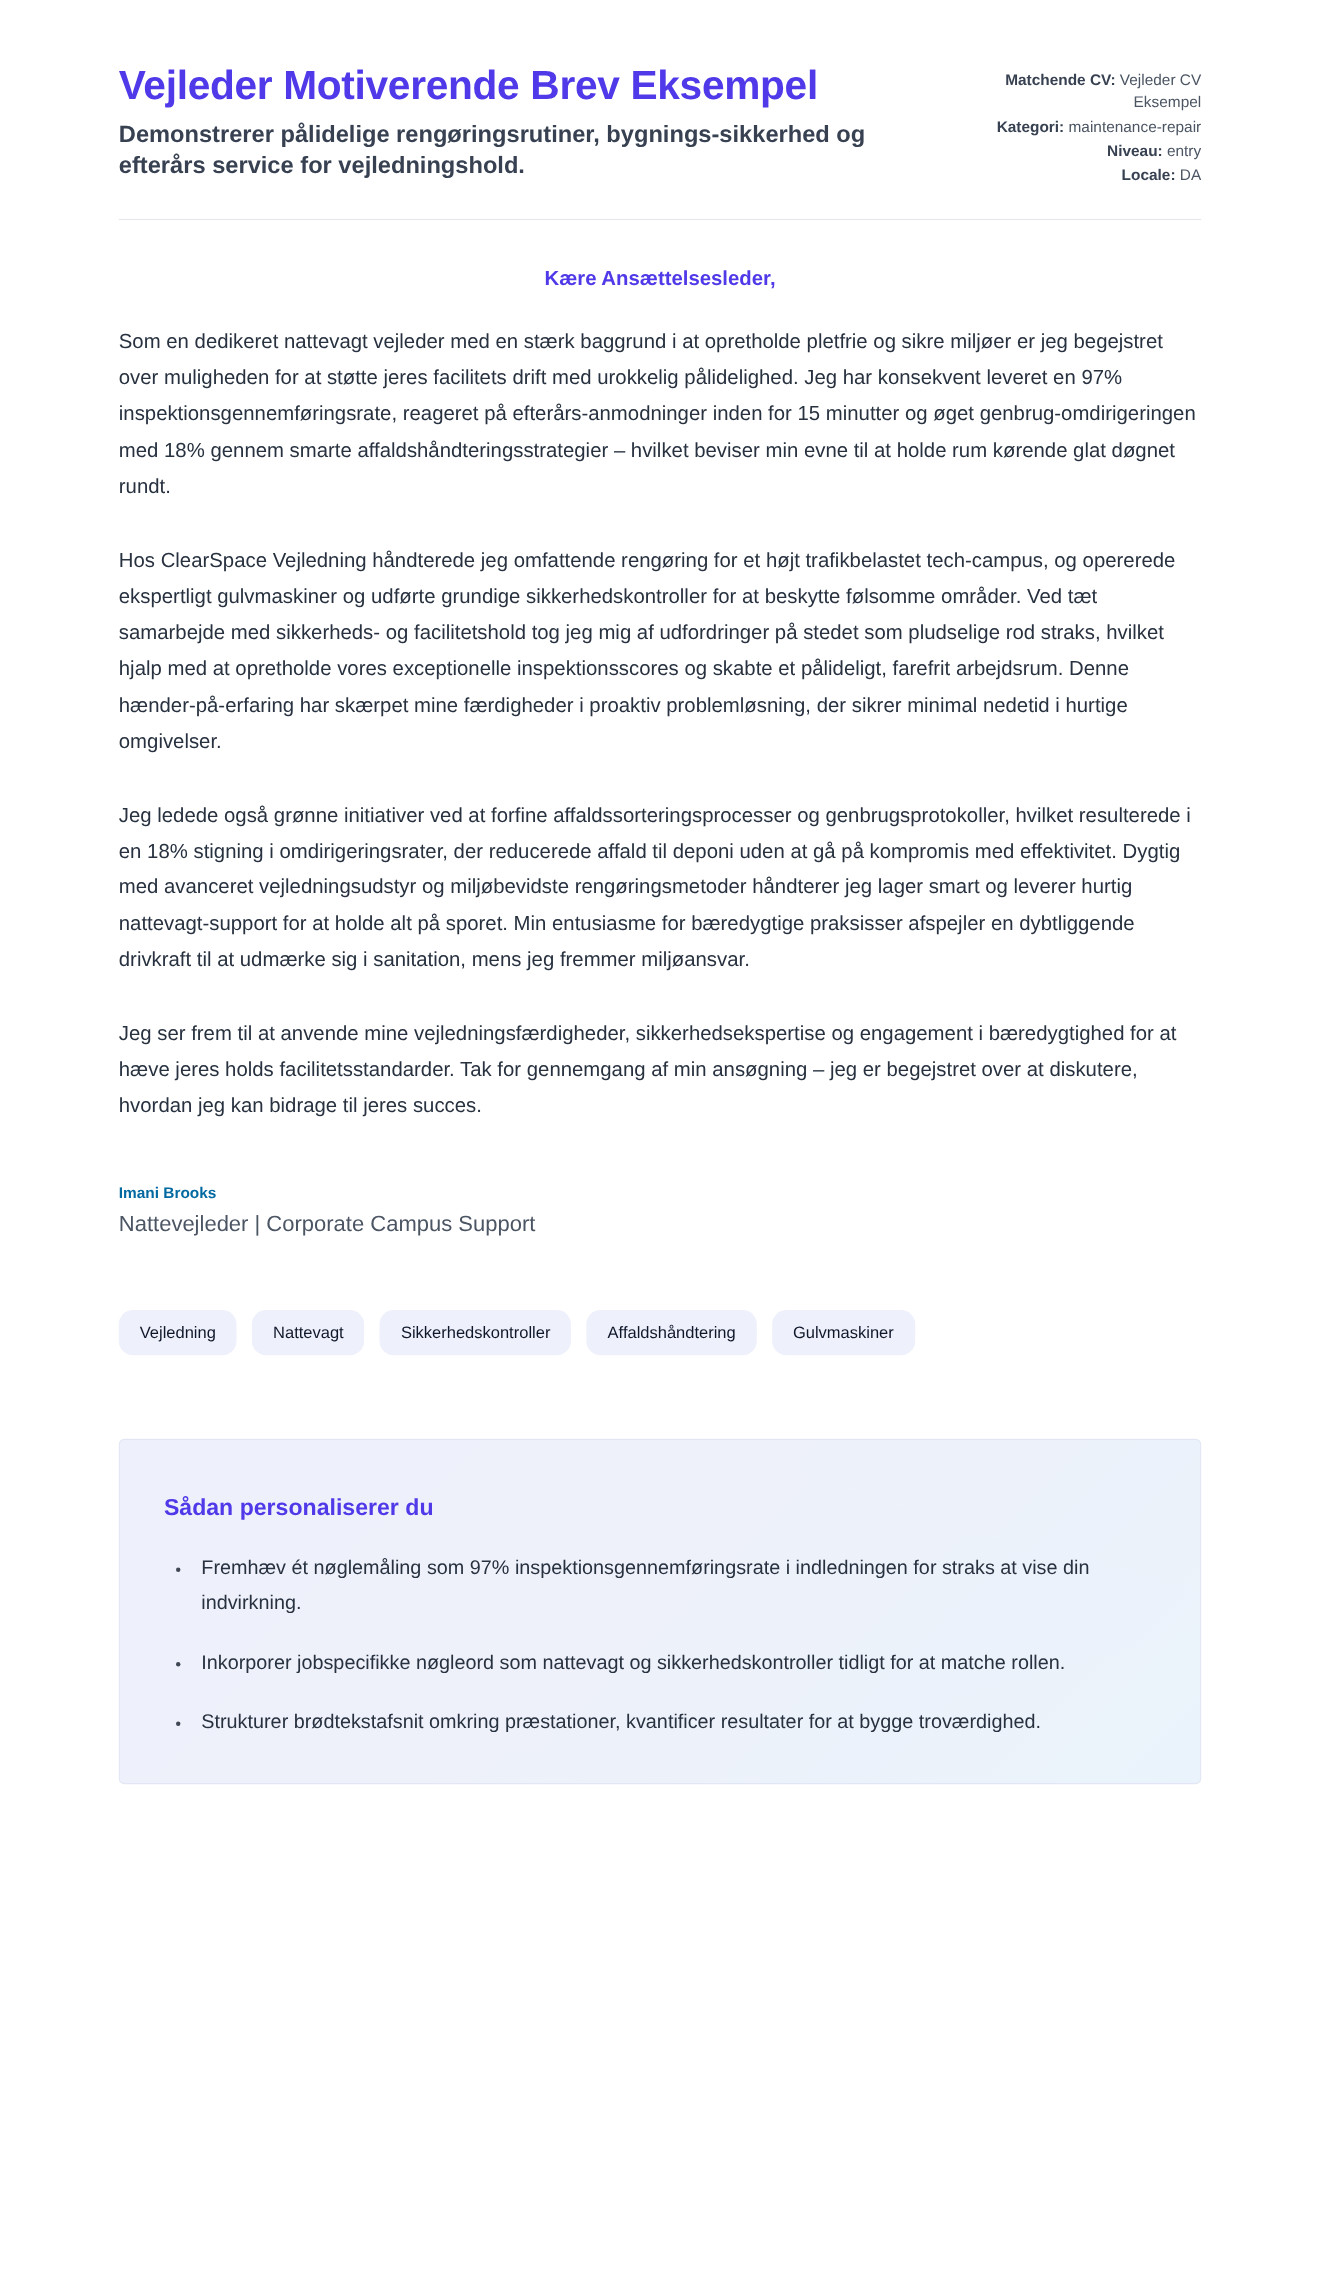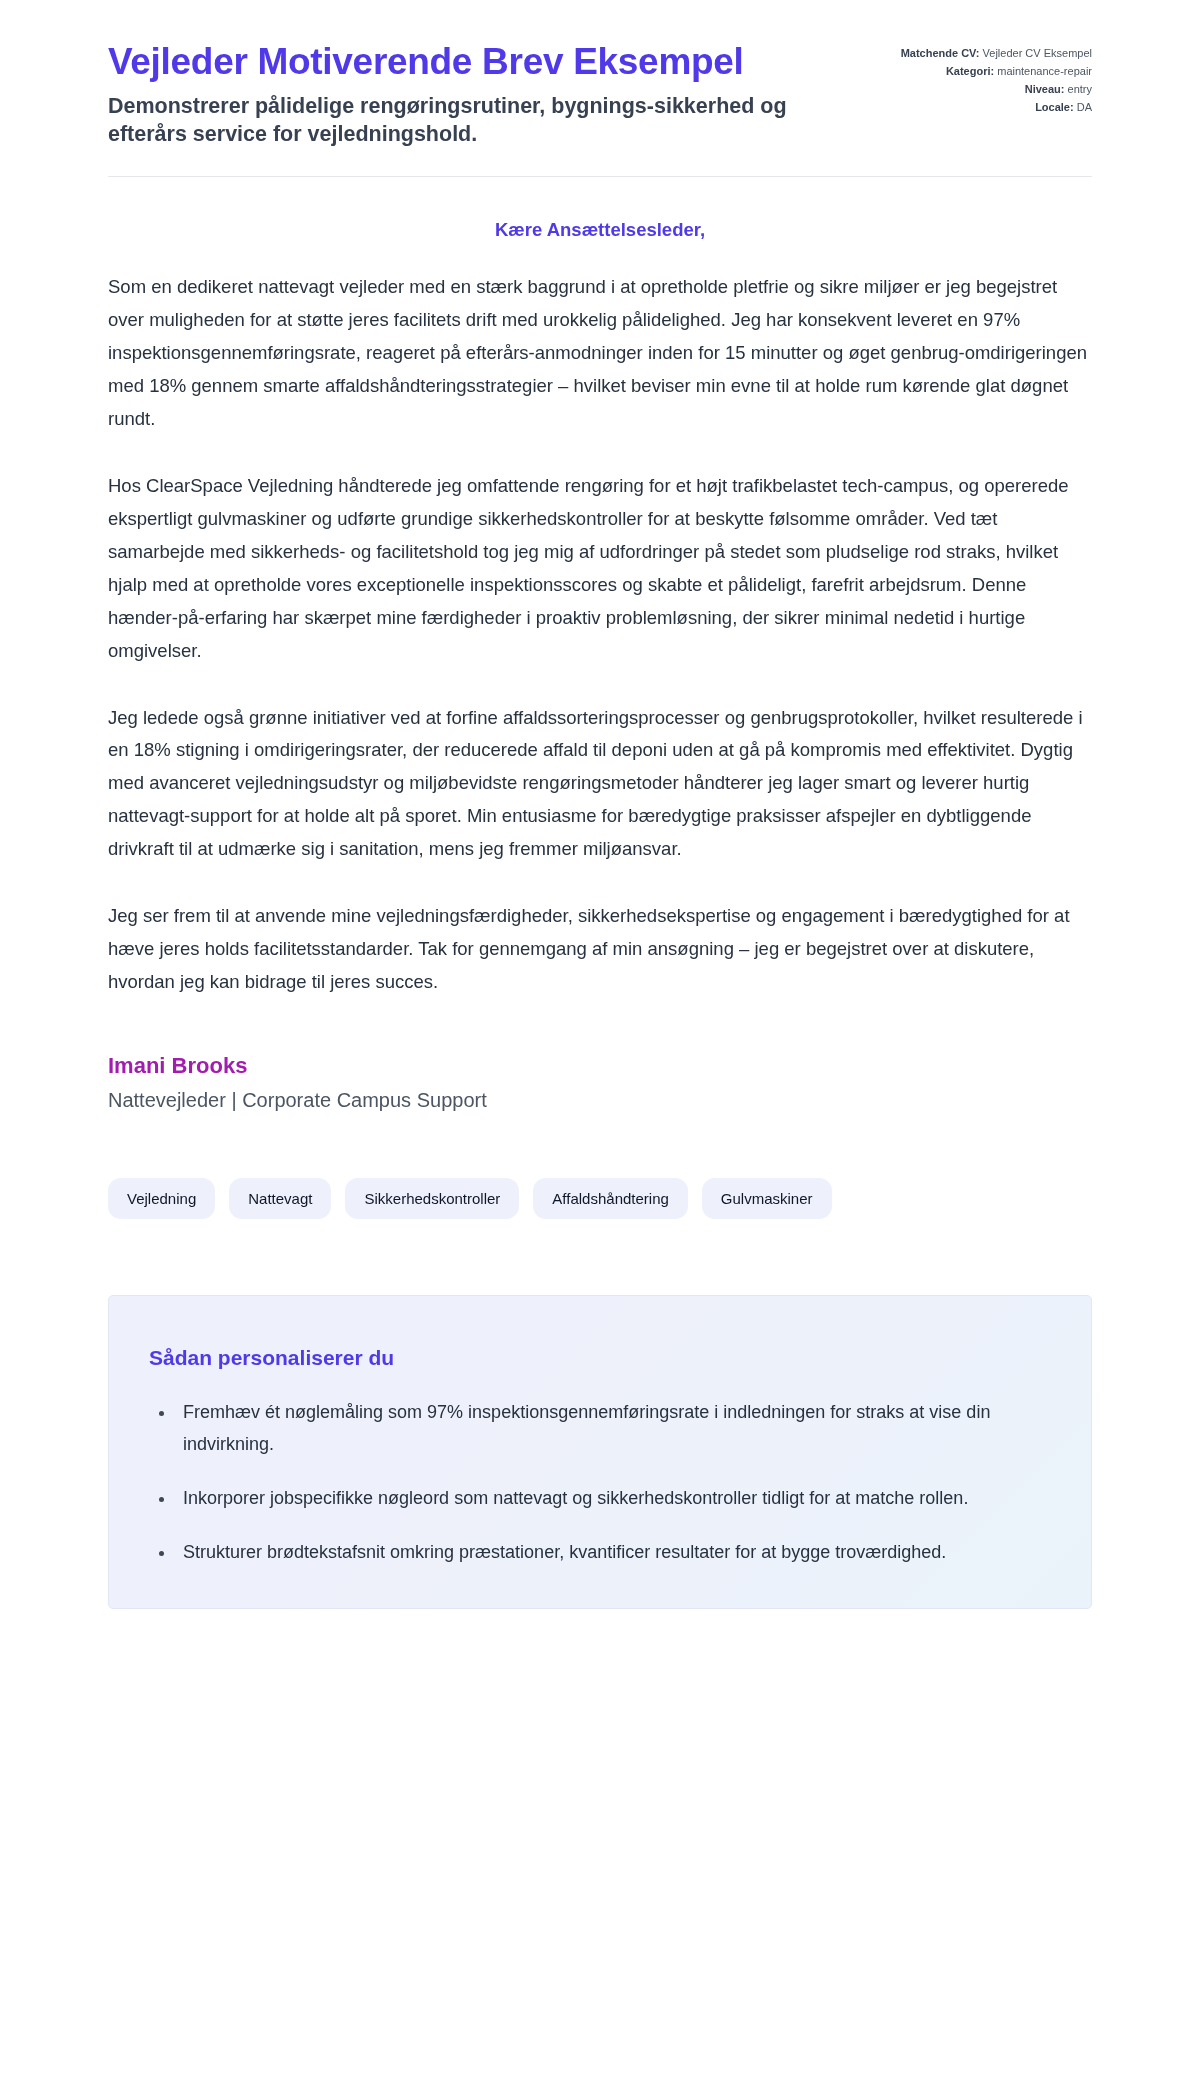--- a/index.html
+++ b/index.html
@@ -21,21 +21,21 @@
     box-sizing: border-box;
     padding: 0 108px;
   }
 
   
   .doc-header {
     display: flex;
     align-items: flex-start;
     justify-content: center;
     gap: 40px;
-    padding-top: 40px;
+    padding-top: 56px;
   }
   .header-left {
     flex: 1 1 auto;
     max-width: 760px;
   }
   .doc-title {
     margin: 0;
     font-size: 37px;
     line-height: 1.18;
     font-weight: 700;
@@ -47,21 +47,21 @@
     font-size: 21.5px;
     line-height: 1.32;
     font-weight: 700;
     color: #374151;
   }
 
   .header-meta {
     flex: 0 0 auto;
     width: 230px;
     text-align: right;
-    font-size: 11px;
+    font-size: 14px;
     line-height: 1.45;
     color: #4b5563;
     padding-top: 6px;
   }
   .meta-row {
     margin-bottom: 2px;
   }
   .meta-label {
     font-weight: 700;
     color: #374151;
@@ -94,23 +94,23 @@
     line-height: 1.78;
     color: #27313f;
   }
 
   
   .signature {
     margin-top: 54px;
   }
   .sign-name {
     margin: 0;
-    font-size: 22px;
-    font-weight: 700;
-    color: #a21caf;
+    font-size: 14px;
+    font-weight: 700;
+    color: #0369a1;
   }
   .sign-role {
     margin: 10px 0 0 0;
     font-size: 20px;
     color: #4b5563;
     font-weight: 400;
   }
 
   
   .tag-list {

